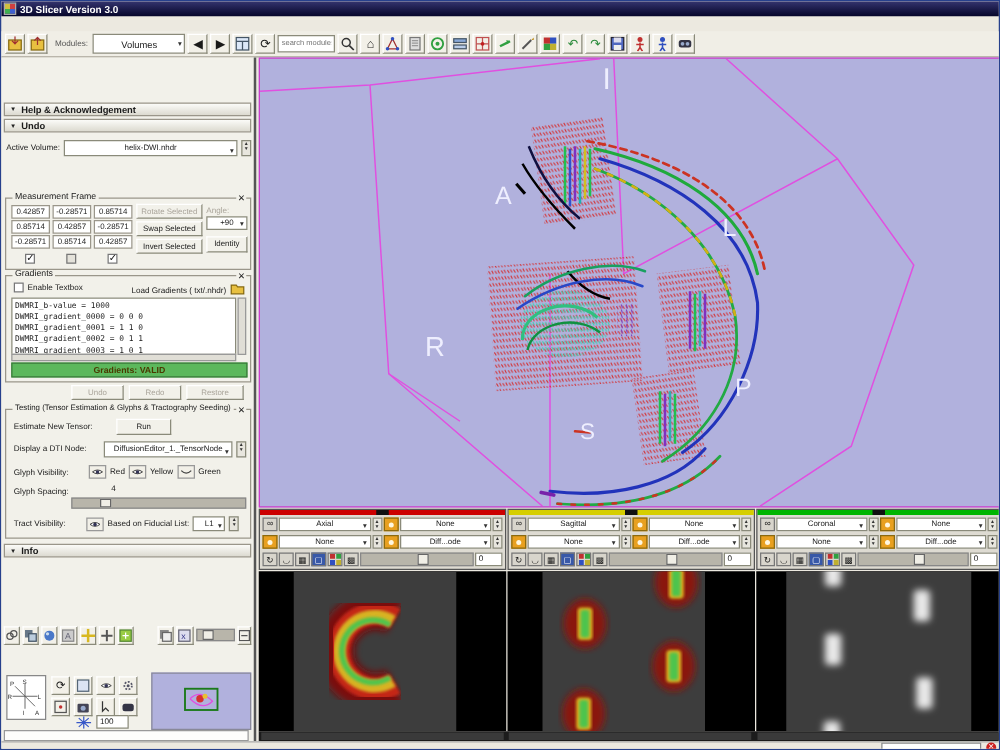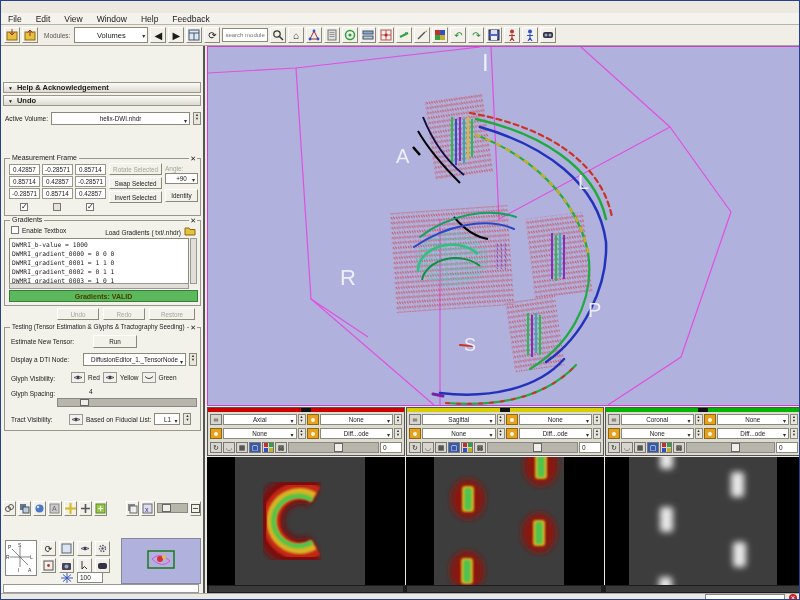--- a/index.html
+++ b/index.html
@@ -90,29 +90,25 @@
   #erricon{position:absolute;right:4px;top:0px;width:8px;height:8px;border-radius:50%;background:#cc2020;
     color:#fff;font-size:6px;line-height:8px;text-align:center;font-weight:bold;}
   svg text{font-family:"Liberation Sans","DejaVu Sans",sans-serif;}
   #lpscroll{position:absolute;left:2px;top:538px;width:194px;height:7px;border:1px solid #999;background:#fdfdfb;}
 </style>
 </head>
 <body>
 
 <div id="app">
 
-
-  <div id="menubar">
-    <span class="menu-item">File</span>
-    <span class="menu-item">Edit</span>
-    <span class="menu-item">View</span>
-    <span class="menu-item">Window</span>
-    <span class="menu-item">Help</span>
-    <span class="menu-item">Feedback</span>
-  </div>
+  <div id="titlebar">
+    <div id="titleicon"></div>
+    <span>3D Slicer Version 3.0</span>
+  </div>
+
 
   <div id="toolbar">
     <span class="ib">
         <svg width="12" height="12">
           <rect x="1" y="3" width="10" height="8" fill="#e8c040" stroke="#876a10"></rect>
           <path d="M6 0 L6 6 M3.5 3.5 L6 6 L8.5 3.5" stroke="#a03030" fill="none"></path>
         </svg>
       </span>
     <span class="ib">
         <svg width="12" height="12">
@@ -359,20 +355,24 @@
             <span>L1</span>
             <span class="car">▾</span>
           </span>
         <span class="spin" style="height:12px;">
             <span>▲</span>
             <span>▼</span>
           </span>
       </span>
     </div>
 
+    <div class="hdr" style="top:389px;">
+        <span class="tri">▼</span>
+        <span>Info</span>
+      </div>
 
     <div style="position:absolute;left:2px;top:450px;width:198px;height:24px;display:flex;align-items:center;gap:2px;">
       <span class="si">
           <svg width="11" height="11">
             <circle cx="4" cy="6" r="2.5" fill="none" stroke="#555"></circle>
             <circle cx="7" cy="4" r="2.5" fill="none" stroke="#555"></circle>
           </svg>
         </span>
       <span class="si">
           <svg width="11" height="11">

